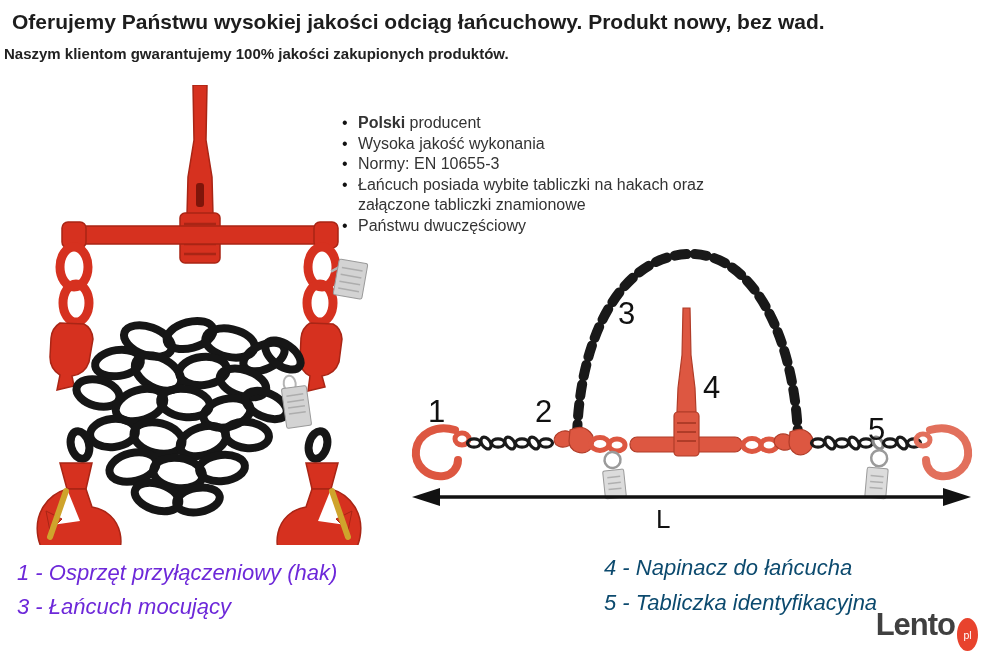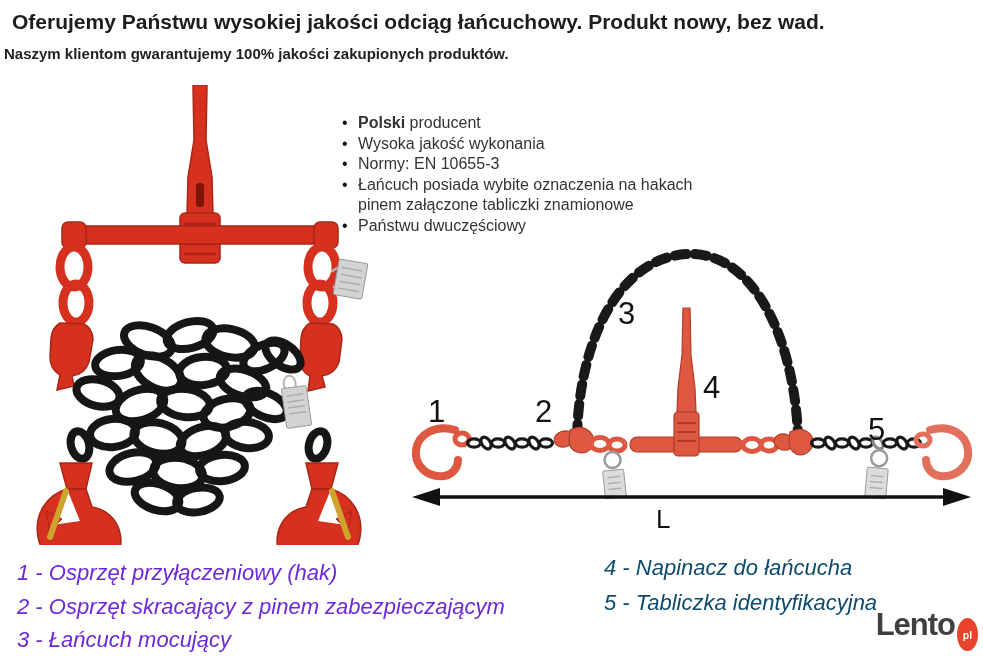--- a/index.html
+++ b/index.html
@@ -31,21 +31,21 @@
   .legend-right{
     position:absolute;left:604px;top:551px;
     font-style:italic;font-size:22px;color:#0c4a6e;line-height:34.5px;white-space:nowrap;
   }
   .watermark{position:absolute;right:5px;bottom:5px;display:flex;align-items:flex-start;}
   .watermark .brand{
     font-size:31px;font-weight:700;color:#404040;letter-spacing:-1px;line-height:1;
   }
   .watermark .badge{
     width:21px;height:33px;border-radius:50%;background:#e8432d;color:#fff;
-    font-size:10.5px;font-weight:700;display:flex;align-items:center;justify-content:center;
+    font-size:10.5px;font-weight:400;display:flex;align-items:center;justify-content:center;
     margin-left:2px;margin-top:9px;
   }
   svg{display:block;}
 </style>
 </head>
 <body>
 
 <div class="canvas">
 
   <h1 class="title">Oferujemy Państwu wysokiej jakości odciąg łańcuchowy. Produkt nowy, bez wad.</h1>
@@ -145,21 +145,21 @@
     <li>
       <span class="dot">•</span>
       <span>Wysoka jakość wykonania</span>
     </li>
     <li>
       <span class="dot">•</span>
       <span>Normy: EN 10655-3</span>
     </li>
     <li>
       <span class="dot">•</span>
-      <span>Łańcuch posiada wybite oznaczenia na hakach pinem załączone tabliczki znamionowe</span>
+      <span>Łańcuch posiada wybite tabliczki na hakach oraz załączone tabliczki znamionowe</span>
     </li>
     <li>
       <span class="dot">•</span>
       <span>Państwu dwuczęściowy</span>
     </li>
   </ul>
 
   <div class="diagram">
     <svg viewBox="0 0 583 300" width="583" height="300" font-family="Liberation Sans, sans-serif">
 
@@ -246,21 +246,20 @@
         <line x1="38" y1="257" x2="545" y2="257" stroke="#111" stroke-width="3.5"></line>
         <polygon points="12,257 40,248 40,266" fill="#111"></polygon>
         <polygon points="571,257 543,248 543,266" fill="#111"></polygon>
       </g>
       <text x="256" y="288" fill="#111" font-size="26">L</text>
     </svg>
   </div>
 
   <div class="legend-left">
     <div>1 - Osprzęt przyłączeniowy (hak)</div>
-    <div>2 - Osprzęt skracający z pinem zabezpieczającym</div>
     <div>3 - Łańcuch mocujący</div>
   </div>
   <div class="legend-right">
     <div>4 - Napinacz do łańcucha</div>
     <div>5 - Tabliczka identyfikacyjna</div>
   </div>
 
   <div class="watermark">
     <span class="brand">Lento</span>
     <span class="badge">pl</span>

